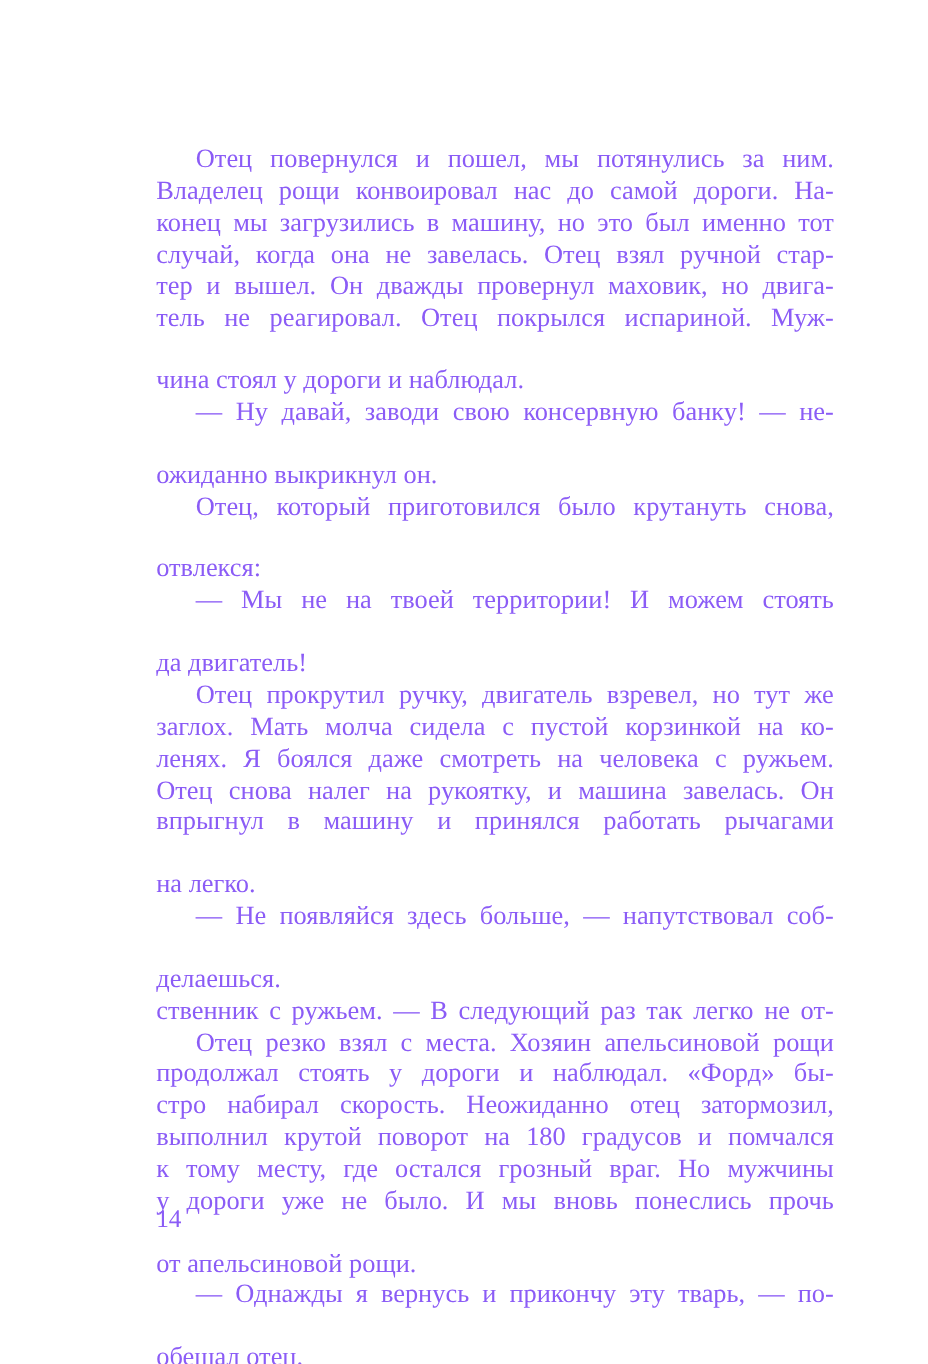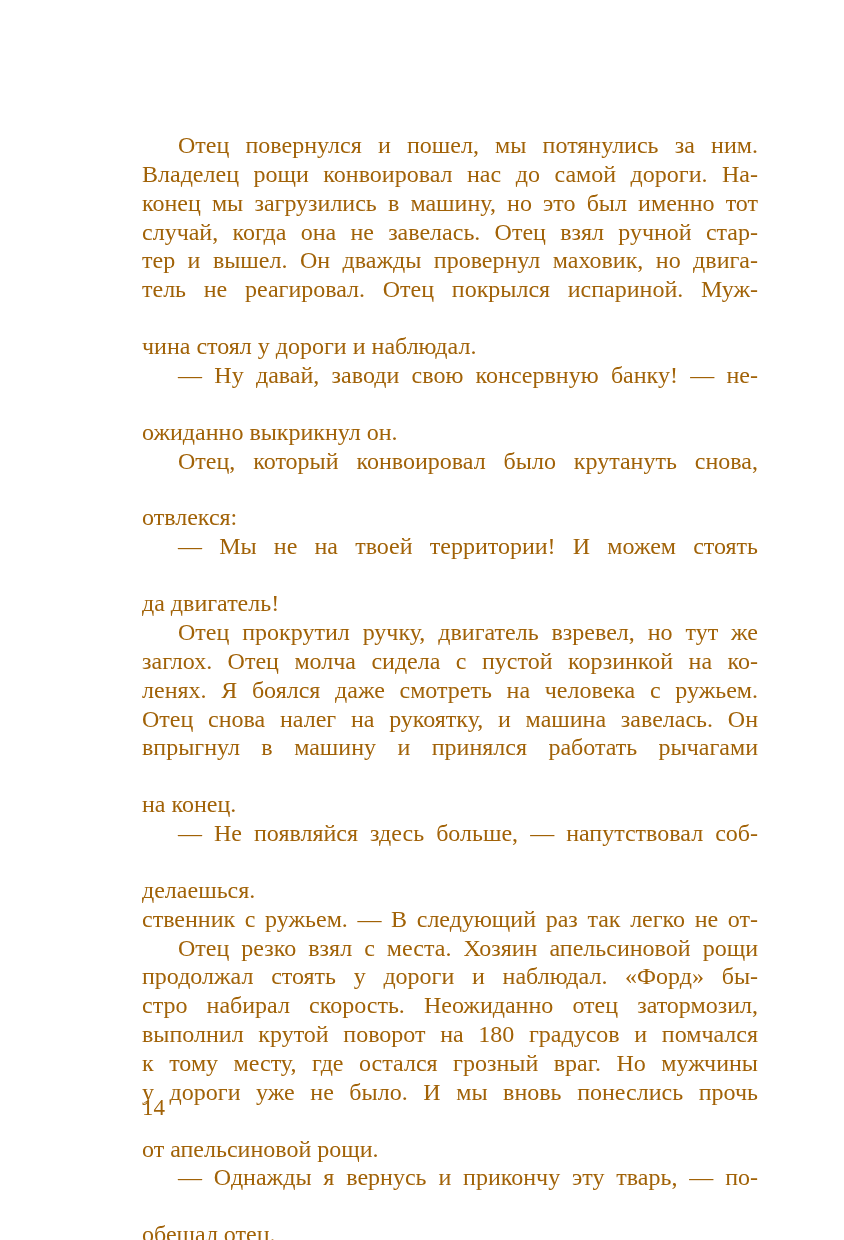--- a/index.html
+++ b/index.html
@@ -6,21 +6,21 @@
     margin: 0;
     padding: 0;
     background: #ffffff;
   }
   .book-page {
     position: relative;
     width: 844px;
     height: 1240px;
     background: #ffffff;
     font-family: "Liberation Serif", "DejaVu Serif", serif;
-    color: #a16207;
+    color: #8b5cf6;
     overflow: hidden;
   }
   .text-block {
     position: absolute;
     left: 142px;
     top: 131px;
     width: 616px;
     font-size: 24px;
     line-height: 28.85px;
   }
@@ -52,30 +52,30 @@
   <div class="text-block">
       <div class="line indent">Отец повернулся и пошел, мы потянулись за ним.</div>
       <div class="line">Владелец рощи конвоировал нас до самой дороги. На-</div>
       <div class="line">конец мы загрузились в машину, но это был именно тот</div>
       <div class="line">случай, когда она не завелась. Отец взял ручной стар-</div>
       <div class="line">тер и вышел. Он дважды провернул маховик, но двига-</div>
       <div class="line">тель не реагировал. Отец покрылся испариной. Муж-</div>
       <div class="line para-end">чина стоял у дороги и наблюдал.</div>
       <div class="line indent">— Ну давай, заводи свою консервную банку! — не-</div>
       <div class="line para-end">ожиданно выкрикнул он.</div>
-      <div class="line indent">Отец, который конвоировал было крутануть снова,</div>
+      <div class="line indent">Отец, который приготовился было крутануть снова,</div>
       <div class="line para-end">отвлекся:</div>
       <div class="line indent">— Мы не на твоей территории! И можем стоять</div>
       <div class="line para-end">да двигатель!</div>
       <div class="line indent">Отец прокрутил ручку, двигатель взревел, но тут же</div>
-      <div class="line">заглох. Отец молча сидела с пустой корзинкой на ко-</div>
+      <div class="line">заглох. Мать молча сидела с пустой корзинкой на ко-</div>
       <div class="line">ленях. Я боялся даже смотреть на человека с ружьем.</div>
       <div class="line">Отец снова налег на рукоятку, и машина завелась. Он</div>
       <div class="line">впрыгнул в машину и принялся работать рычагами</div>
-      <div class="line para-end">на конец.</div>
+      <div class="line para-end">на легко.</div>
       <div class="line indent">— Не появляйся здесь больше, — напутствовал соб-</div>
       <div class="line para-end">делаешься.</div>
       <div class="line">ственник с ружьем. — В следующий раз так легко не от-</div>
       <div class="line indent">Отец резко взял с места. Хозяин апельсиновой рощи</div>
       <div class="line">продолжал стоять у дороги и наблюдал. «Форд» бы-</div>
       <div class="line">стро набирал скорость. Неожиданно отец затормозил,</div>
       <div class="line">выполнил крутой поворот на 180 градусов и помчался</div>
       <div class="line">к тому месту, где остался грозный враг. Но мужчины</div>
       <div class="line">у дороги уже не было. И мы вновь понеслись прочь</div>
       <div class="line para-end">от апельсиновой рощи.</div>

